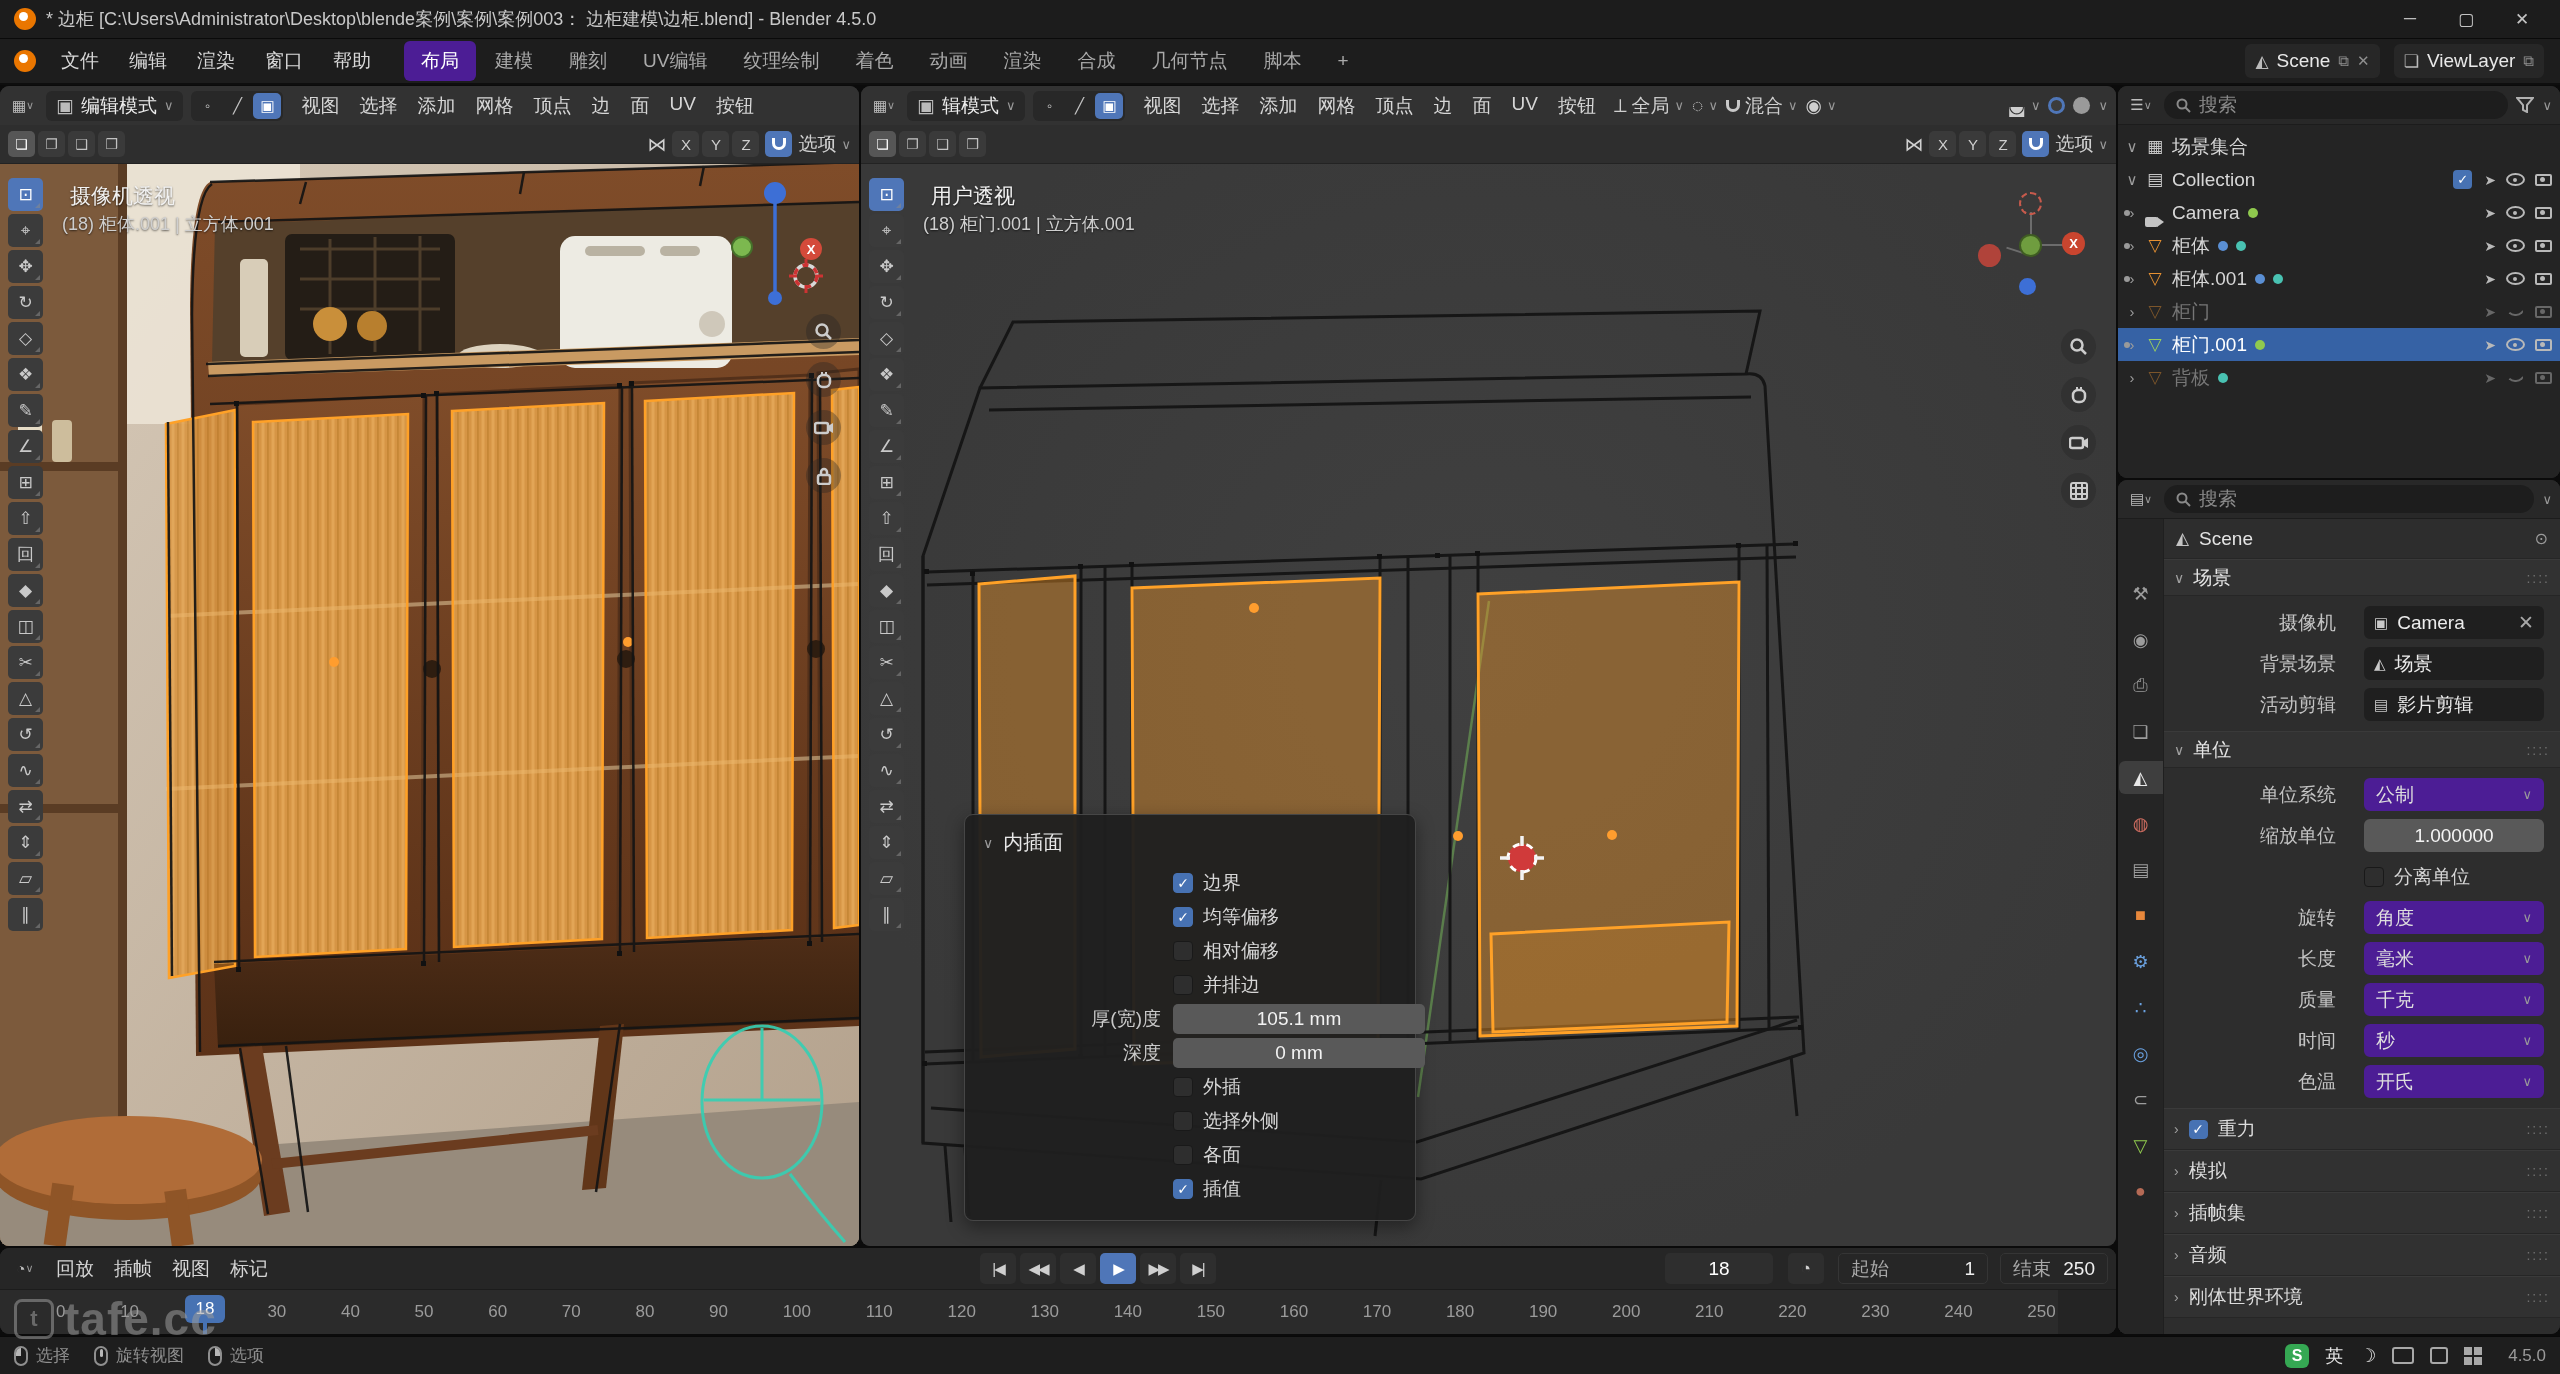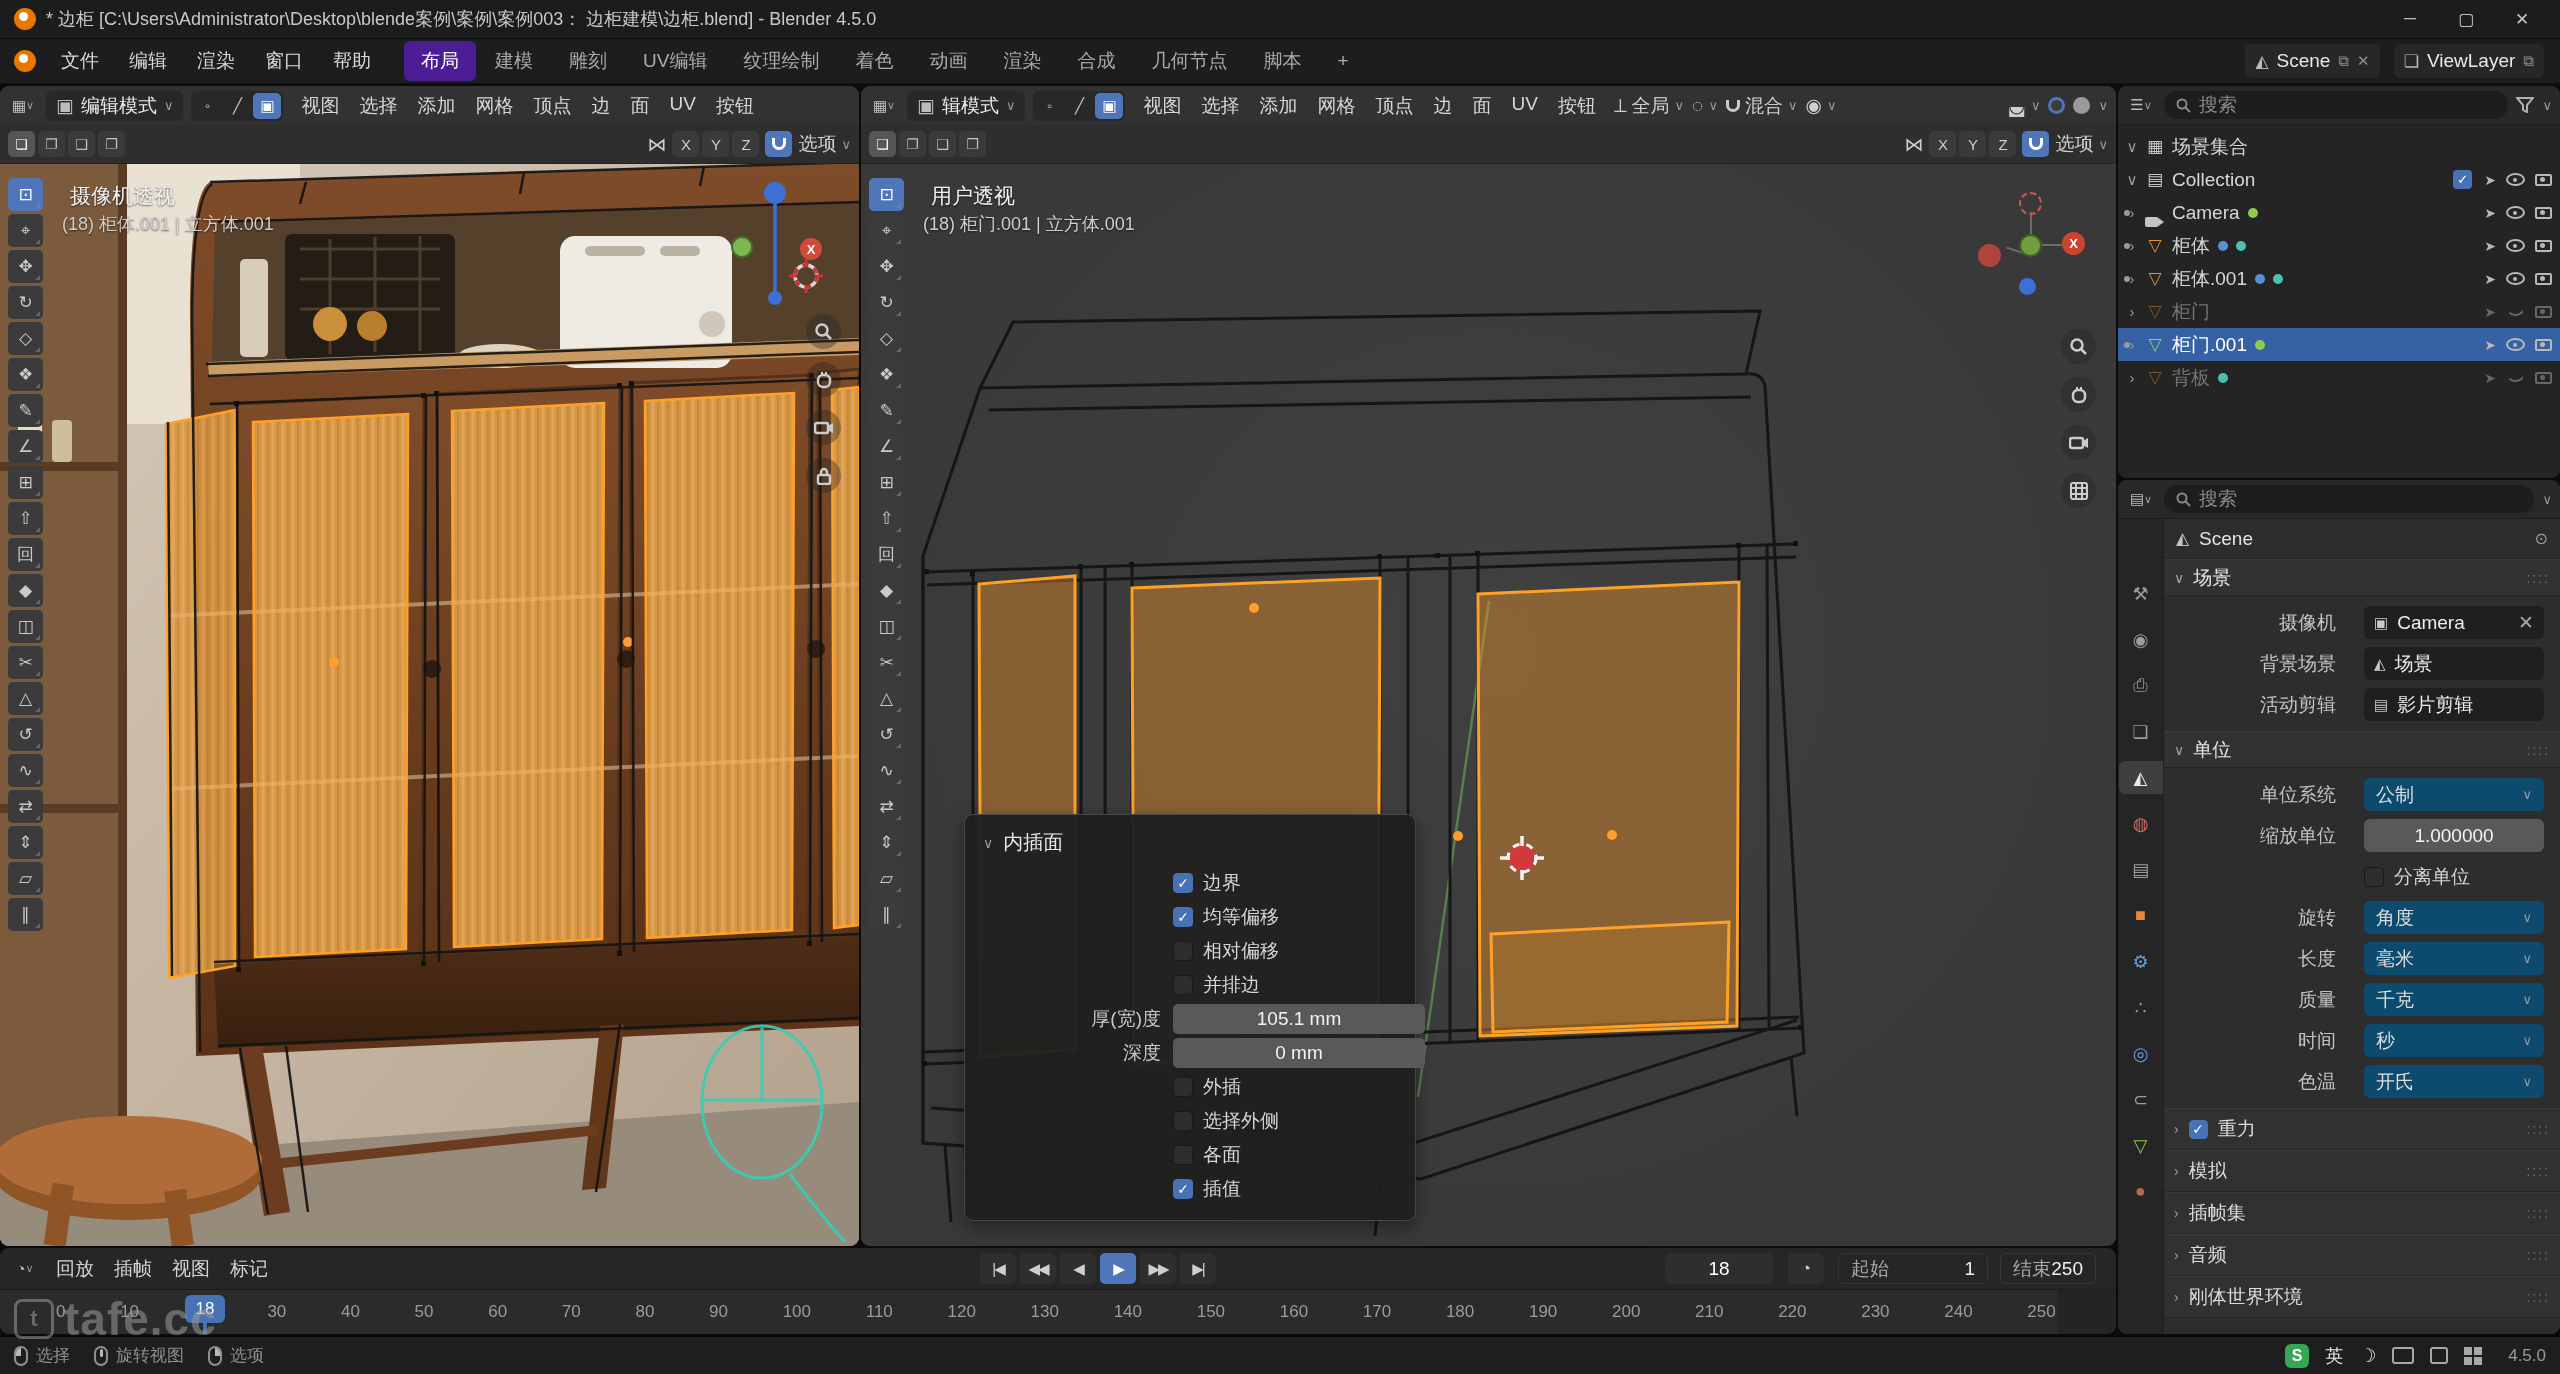--- a/index.html
+++ b/index.html
@@ -154,21 +154,21 @@
 .pin{margin-left:auto;color:#9a9a9a;font-size:16px}
 .sec-hdr{display:flex;align-items:center;gap:9px;height:37px;padding:0 10px;color:#e6e6e6;background:#323232;border-top:1px solid #3a3a3a;border-bottom:1px solid #262626}
 .sec-hdr .caret{color:#a0a0a0;font-size:14px}
 .sec-hdr .grip{margin-left:auto;color:#6f6f6f;letter-spacing:2px;font-size:14px}
 .prow{display:grid;grid-template-columns:172px 1fr;align-items:center;column-gap:28px;min-height:41px;padding-right:16px}
 .plabel{text-align:right;color:#c3c3c3;white-space:nowrap}
 .idfield{height:33px;background:#1f1f1f;border-radius:6px;display:flex;align-items:center;gap:9px;padding:0 10px}
 .idfield .glyph{color:#c9c9c9;font-size:15px}
 .idfield .val{flex:1;color:#ececec;white-space:nowrap}
 .idfield .x{color:#a8a8a8}
-.ddl{height:33px;background:#0c4a6e;border-radius:6px;display:flex;align-items:center;padding:0 12px;color:#dedede}
+.ddl{height:33px;background:#4c1d95;border-radius:6px;display:flex;align-items:center;padding:0 12px;color:#dedede}
 .ddl .caret{margin-left:auto;color:#9a9a9a;font-size:13px}
 .numfield{height:33px;background:#595959;border-radius:6px;display:flex;align-items:center;justify-content:center;color:#f4f4f4}
 .chk-row{display:flex;align-items:center;gap:10px}
 .col-hdr{display:flex;align-items:center;gap:10px;height:42px;padding:0 10px;color:#dcdcdc;background:#313131;border-top:1px solid #3a3a3a;border-bottom:1px solid #262626}
 .col-hdr .grip{margin-left:auto;color:#6f6f6f;letter-spacing:2px;font-size:14px}
 
 
 .statusbar{position:absolute;left:0;top:1336px;width:2560px;height:38px;background:#1e1e1e;border-top:1px solid #090909;
   display:flex;align-items:center;gap:26px;padding:0 14px;color:#8f8f8f;font-size:17px}
 .hint{display:flex;align-items:center;gap:8px}
@@ -887,21 +887,21 @@
           <span class="tr-btn play">▶</span>
           <span class="tr-btn">▶▶</span>
           <span class="tr-btn">▶|</span>
         </div>
       <div class="frame-field">18</div>
       <div class="clock-btn">◔</div>
       <div class="range-field" style="left:1838px;width:150px">
         <span>起始</span>
           <span class="val">1</span>
       </div>
-      <div class="range-field" style="left:2000px;width:96px">
+      <div class="range-field" style="left:2000px;width:108px">
         <span>结束</span>
           <span class="val">250</span>
       </div>
     </div>
     <div class="ruler">
       <div class="ticks">
 
       <span>0</span>
           <span>10</span>
           <span>20</span>

